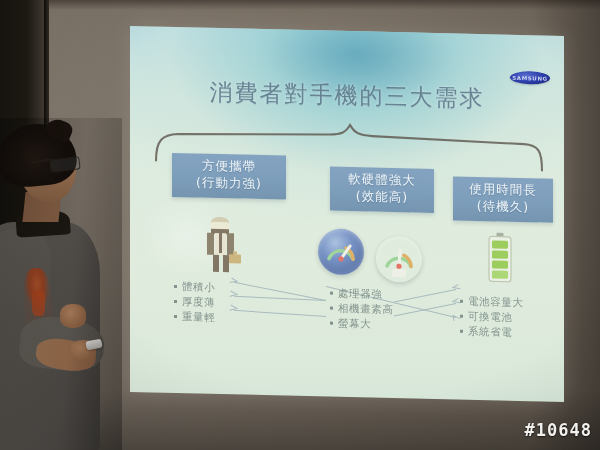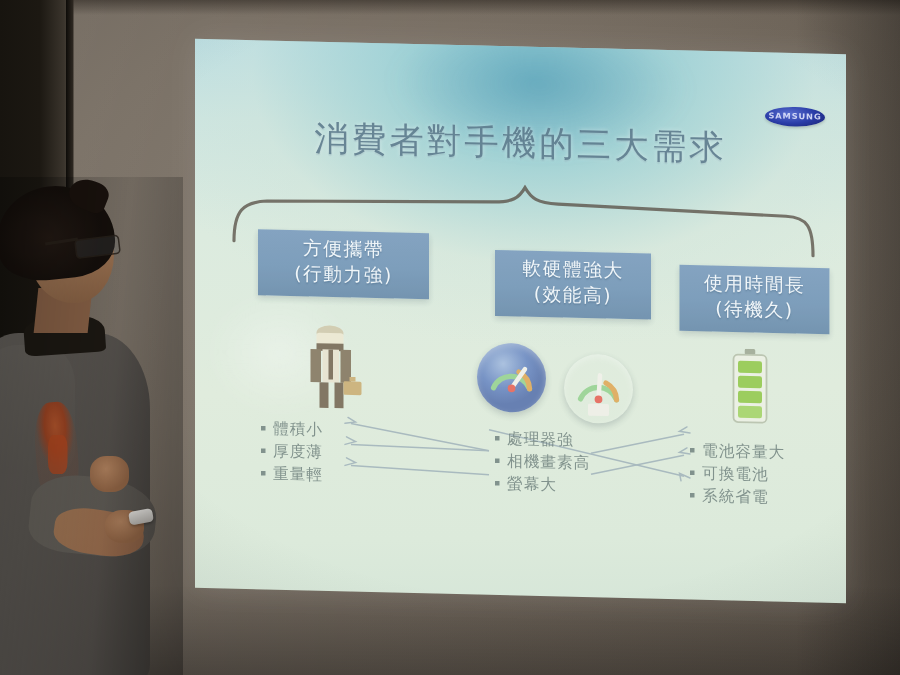--- a/index.html
+++ b/index.html
@@ -373,13 +373,14 @@
     <div class="p-glass-arm"></div>
     <div class="p-glass"></div>
     <div class="p-arm"></div>
     <div class="p-fist"></div>
     <div class="p-forearm"></div>
     <div class="p-hand"></div>
     <div class="p-clicker"></div>
     <div class="p-dark"></div>
   </div>
 
+  <div class="watermark">#10648</div>
 </div>
 
 </body></html>

